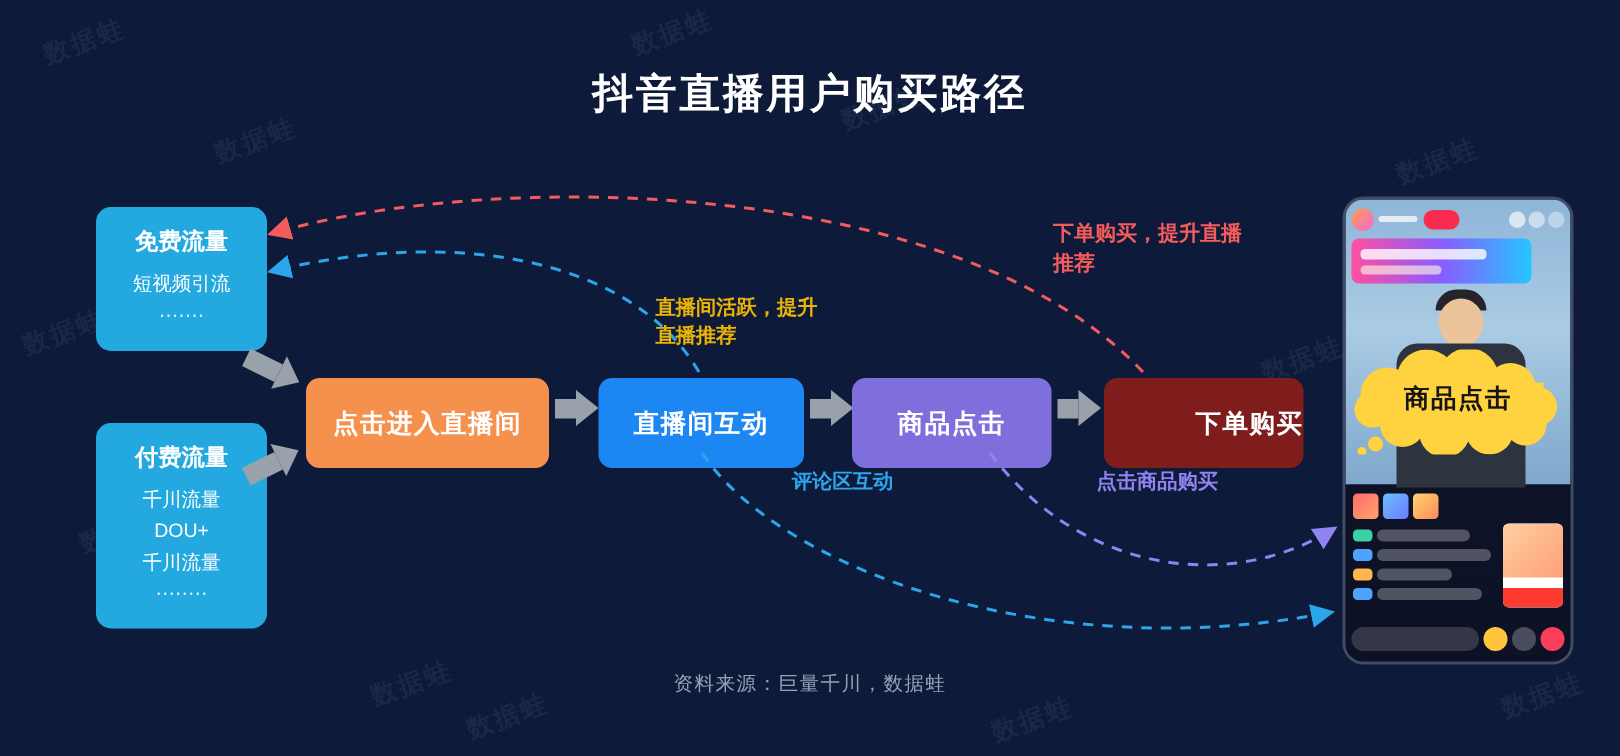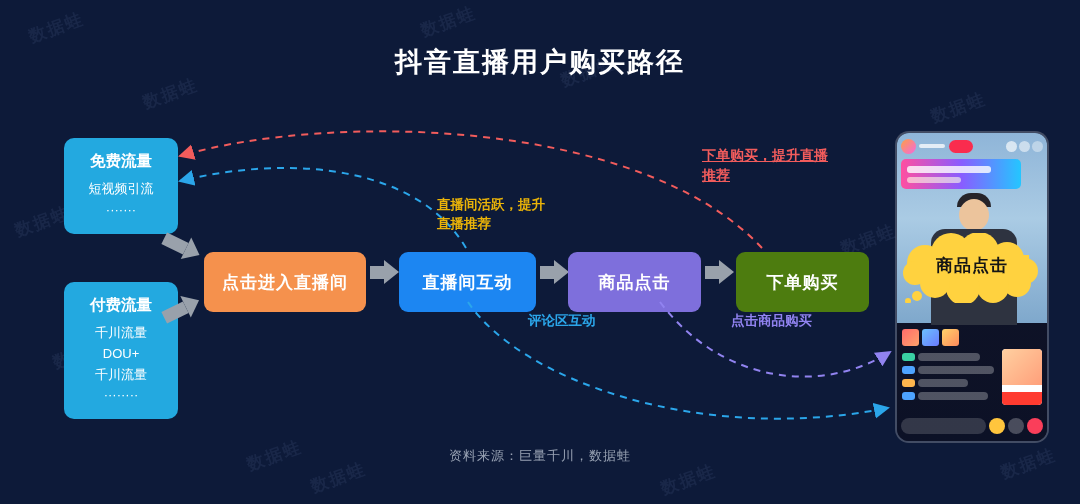--- a/index.html
+++ b/index.html
@@ -135,21 +135,21 @@
   </div>
   <div class="h-arrow" style="left:370px;"></div>
   <div class="fbox" style="left: 399px; width: 137px; background: rgb(28, 134, 242);">
     <span>直播间互动</span>
   </div>
   <div class="h-arrow" style="left:540px;"></div>
   <div class="fbox" style="left: 568px; width: 133px; background: rgb(126, 111, 220);">
     <span>商品点击</span>
   </div>
   <div class="h-arrow" style="left:705px;"></div>
-  <div class="fbox" style="left: 736px; width: 133px; background: #4d7c0f;">
+  <div class="fbox" style="left: 736px; width: 133px; background: #7f1d1d; justify-content: flex-end;">
     <span>下单购买</span>
   </div>
 
   <svg class="overlay" width="1080" height="504" viewBox="0 0 1080 504">
     <defs>
       <marker id="m-red" markerWidth="9" markerHeight="9" refX="7" refY="4" orient="auto">
         <path d="M0,0 L8,4 L0,8 z" fill="#f25c5c"></path>
       </marker>
       <marker id="m-blue" markerWidth="9" markerHeight="9" refX="7" refY="4" orient="auto">
         <path d="M0,0 L8,4 L0,8 z" fill="#2ba6ea"></path>
@@ -157,21 +157,21 @@
       <marker id="m-purple" markerWidth="9" markerHeight="9" refX="7" refY="4" orient="auto">
         <path d="M0,0 L8,4 L0,8 z" fill="#9183f0"></path>
       </marker>
     </defs>
     <path d="M 762 248 C 640 118, 330 112, 180 156" fill="none" stroke="#f25c5c" stroke-width="2" stroke-dasharray="7 6" marker-end="url(#m-red)"></path>
     <path d="M 466 248 C 420 170, 300 152, 180 181" fill="none" stroke="#2ba6ea" stroke-width="2" stroke-dasharray="7 6" marker-end="url(#m-blue)"></path>
     <path d="M 468 302 C 520 380, 700 445, 888 408" fill="none" stroke="#2ba6ea" stroke-width="2" stroke-dasharray="7 6" marker-end="url(#m-blue)"></path>
     <path d="M 660 302 C 720 382, 820 396, 890 352" fill="none" stroke="#9183f0" stroke-width="2" stroke-dasharray="7 6" marker-end="url(#m-purple)"></path>
   </svg>
 
-  <div class="anno red" style="color: rgb(242, 92, 92); text-decoration: underline;">下单购买，提升直播推荐</div>
+  <div class="anno red" style="color: rgb(242, 92, 92);">下单购买，提升直播推荐</div>
   <div class="anno blue-top" style="color: #eab308;">直播间活跃，提升直播推荐</div>
   <div class="anno blue-bottom" style="color: rgb(43, 166, 234);">评论区互动</div>
   <div class="anno purple" style="color: rgb(145, 131, 240);">点击商品购买</div>
 
   <div class="phone">
     <div class="ph-video">
       <div class="ph-hair"></div>
       <div class="ph-head"></div>
       <div class="ph-body"></div>
     </div>

